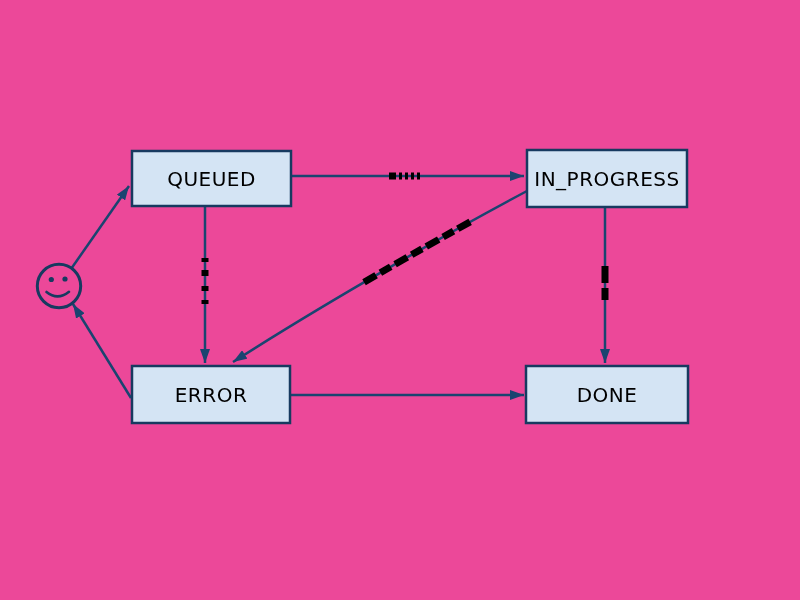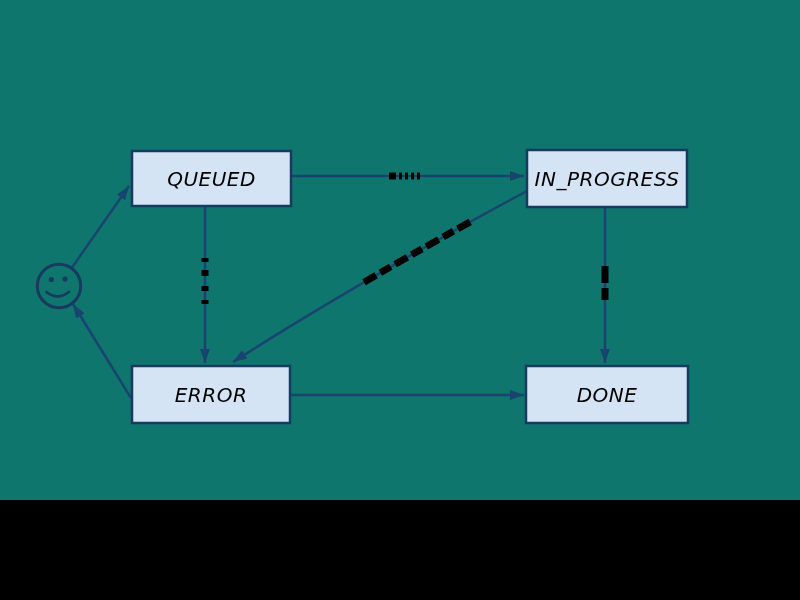--- a/index.html
+++ b/index.html
@@ -3,25 +3,24 @@
 <meta charset="utf-8">
 <style>
   html, body {
     margin: 0;
     padding: 0;
     background: #000000;
   }
   .stage {
     position: relative;
     width: 800px;
-    height: 500px;
-    background: #0f766e;
+    height: 600px;
+    background: #ec4899;
     overflow: hidden;
     font-family: "DejaVu Sans", "Liberation Sans", sans-serif;
-    font-style: italic;
   }
   svg { display: block; }
   .node-box {
     fill: #d4e4f4;
     stroke: #173a60;
     stroke-width: 2.5;
   }
   .node-label {
     fill: #000000;
     font-family: "DejaVu Sans", "Liberation Sans", sans-serif;

